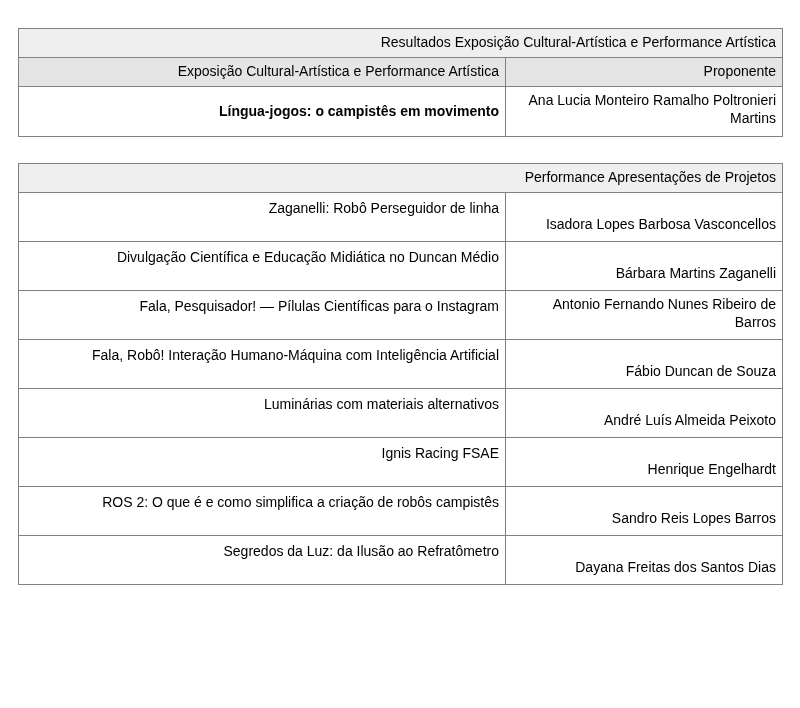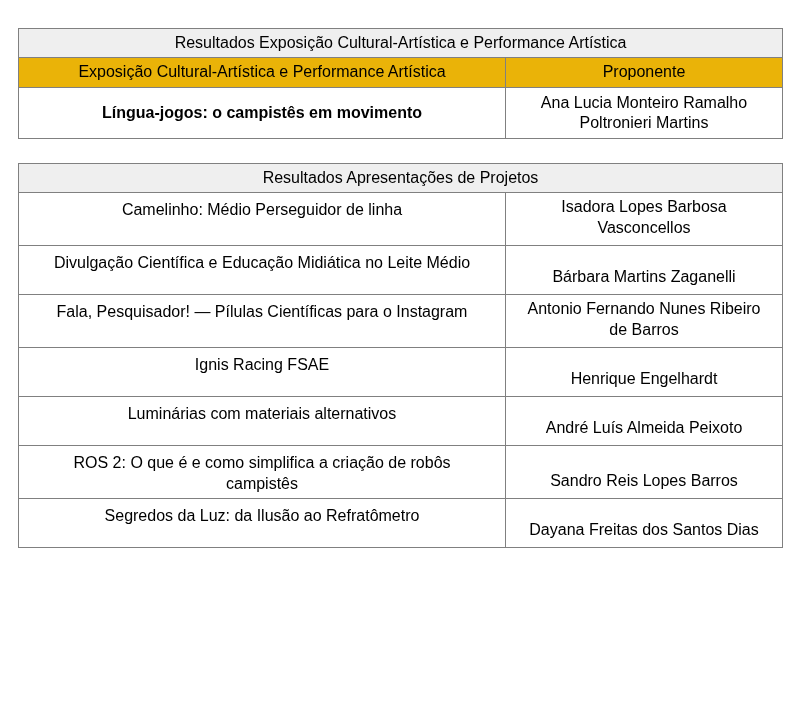--- a/index.html
+++ b/index.html
@@ -23,37 +23,37 @@
 
   table.result-table {
     border-collapse: collapse;
     table-layout: fixed;
     background: #ffffff;
   }
   table.result-table td,
   table.result-table th {
     border: 1px solid #808080;
     vertical-align: middle;
-    padding: 4px 20px;
-    font-size: 16px;
+    padding: 4px 6px;
+    font-size: 14px;
     line-height: 1.28;
     font-weight: normal;
-    text-align: center;
+    text-align: right;
   }
 
   .tbl-title td {
     background: #efefef;
     text-align: center;
     font-weight: bold;
     font-size: 13.5px;
     padding: 5px 6px;
   }
 
   .col-head td {
-    background: #eab308;
+    background: #e5e5e5;
     font-weight: normal;
     font-size: 13.5px;
     padding: 4px 6px;
   }
 
   .col-a { width: 487px; }
   .col-b { width: 277px; }
 
   
   #table-exposicao-wrap {
@@ -118,42 +118,46 @@
   </div>
 
   <div id="table-apresentacoes-wrap">
     <table class="result-table" id="table-apresentacoes">
       <colgroup>
         <col class="col-a">
         <col class="col-b">
       </colgroup>
       <tbody>
         <tr class="tbl-title">
-          <td colspan="2">Resultados Apresentações de Projetos</td>
+          <td colspan="2">Performance Apresentações de Projetos</td>
         </tr>
 
         <tr class="row-data">
-          <td class="cell-a">Camelinho: Médio Perseguidor de linha</td>
+          <td class="cell-a">Zaganelli: Robô Perseguidor de linha</td>
           <td class="cell-b">Isadora Lopes Barbosa Vasconcellos</td>
         </tr>
         <tr class="row-data">
-          <td class="cell-a">Divulgação Científica e Educação Midiática no Leite Médio</td>
+          <td class="cell-a">Divulgação Científica e Educação Midiática no Duncan Médio</td>
           <td class="cell-b">Bárbara Martins Zaganelli</td>
         </tr>
         <tr class="row-data">
           <td class="cell-a">Fala, Pesquisador! — Pílulas Científicas para o Instagram</td>
           <td class="cell-b">Antonio Fernando Nunes Ribeiro de Barros</td>
         </tr>
         <tr class="row-data">
-          <td class="cell-a">Ignis Racing FSAE</td>
-          <td class="cell-b">Henrique Engelhardt</td>
+          <td class="cell-a">Fala, Robô! Interação Humano-Máquina com Inteligência Artificial</td>
+          <td class="cell-b">Fábio Duncan de Souza</td>
         </tr>
         <tr class="row-data">
           <td class="cell-a">Luminárias com materiais alternativos</td>
           <td class="cell-b">André Luís Almeida Peixoto</td>
+        </tr>
+        <tr class="row-data">
+          <td class="cell-a">Ignis Racing FSAE</td>
+          <td class="cell-b">Henrique Engelhardt</td>
         </tr>
         <tr class="row-data">
           <td class="cell-a">ROS 2: O que é e como simplifica a criação de robôs campistês</td>
           <td class="cell-b">Sandro Reis Lopes Barros</td>
         </tr>
         <tr class="row-data">
           <td class="cell-a">Segredos da Luz: da Ilusão ao Refratômetro</td>
           <td class="cell-b">Dayana Freitas dos Santos Dias</td>
         </tr>
 

